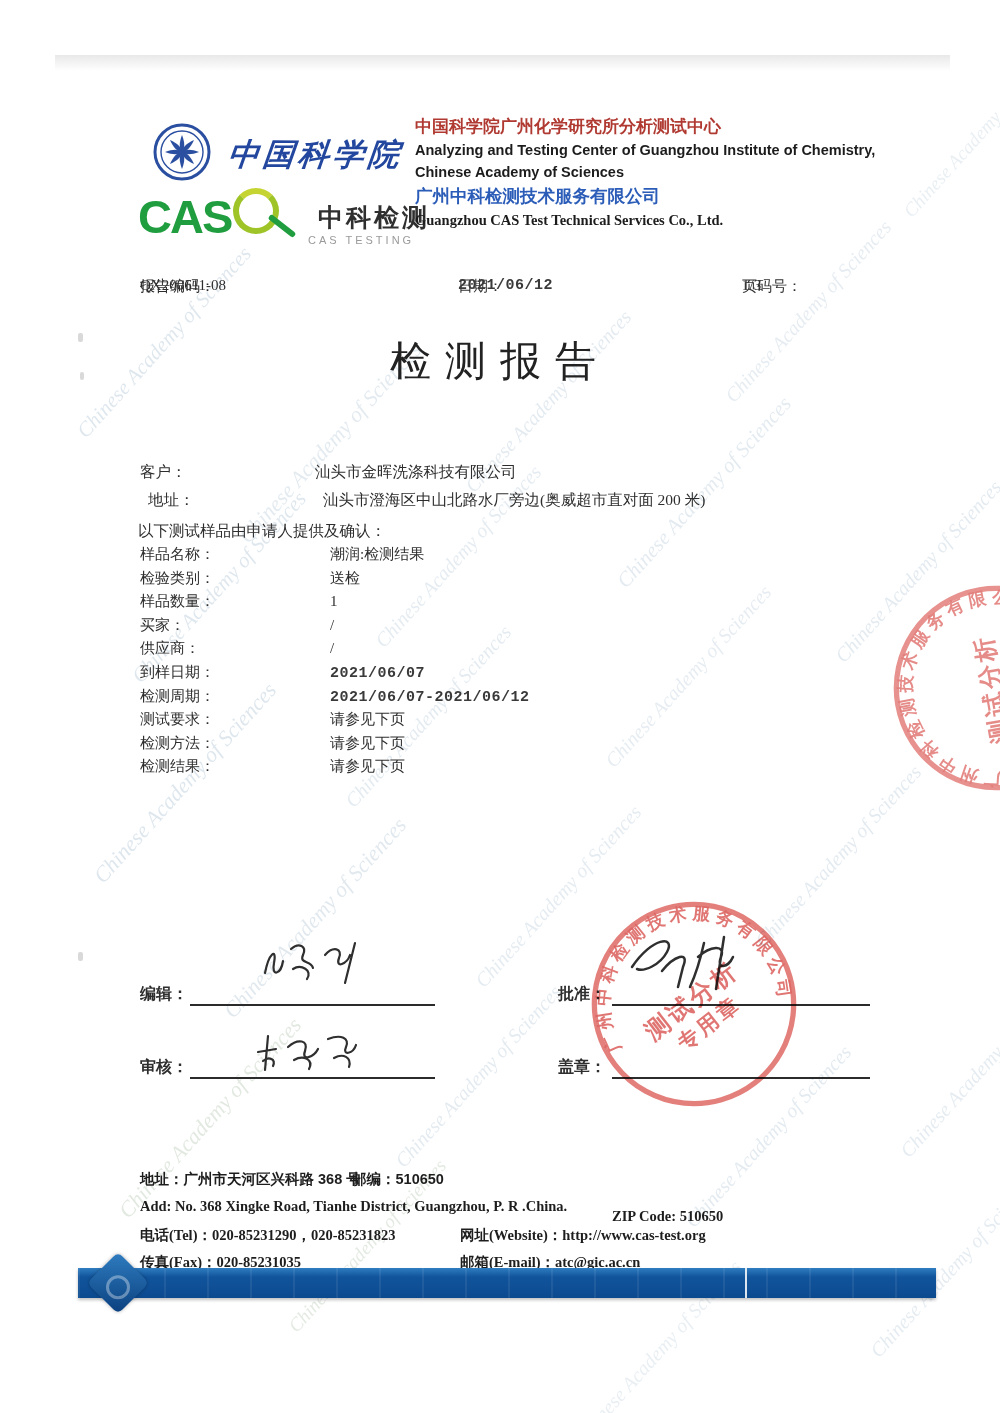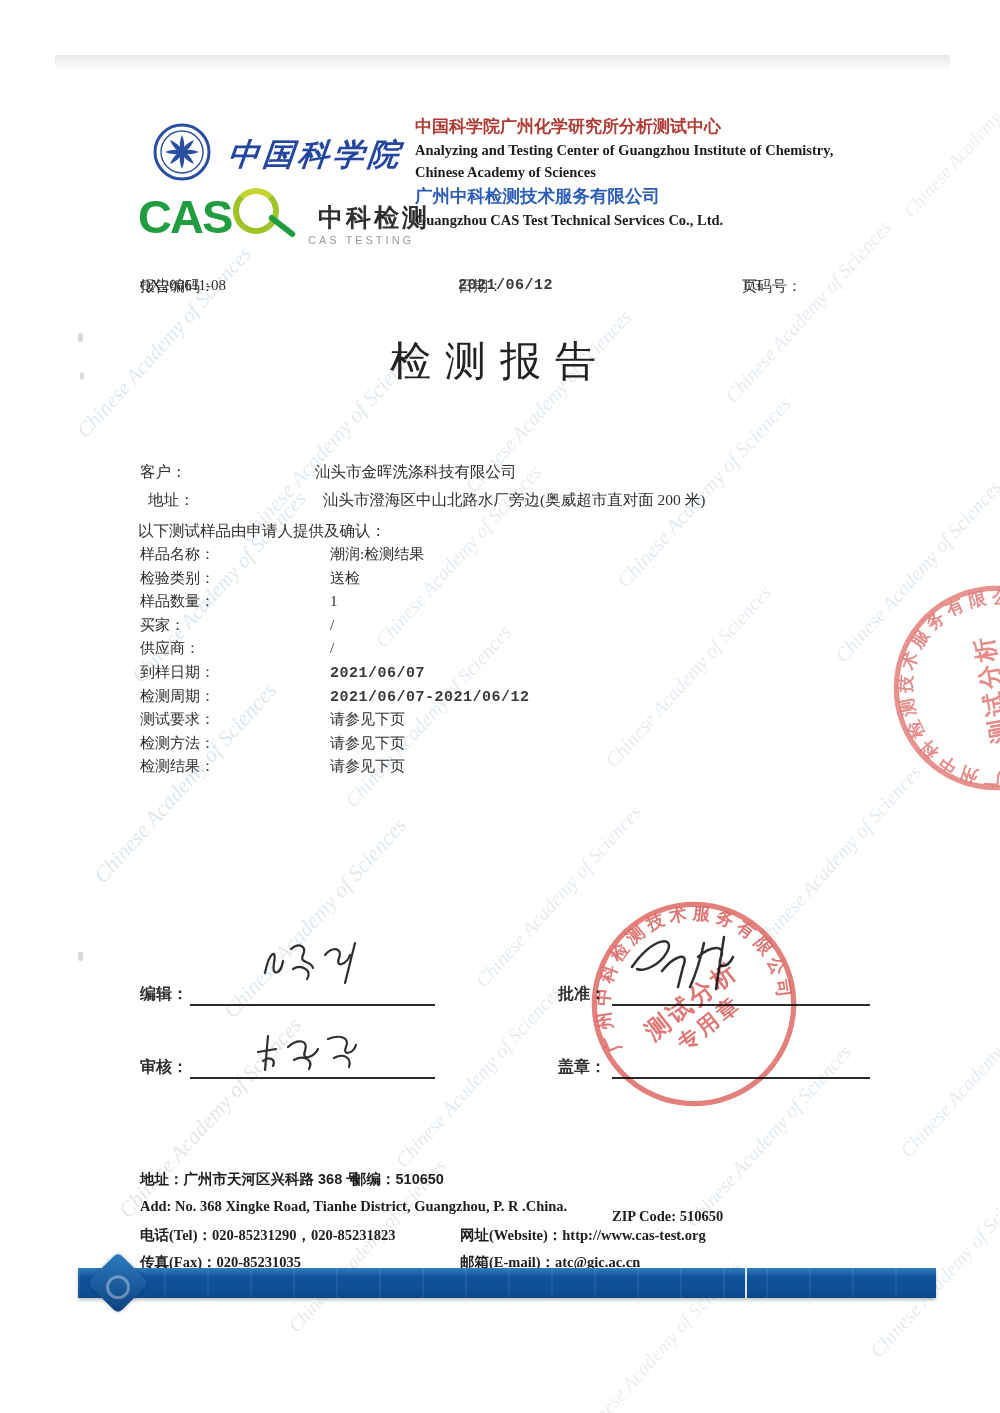--- a/index.html
+++ b/index.html
@@ -9,21 +9,21 @@
   .top-shade{position:absolute;left:55px;right:50px;top:55px;height:16px;
     background:linear-gradient(#e3e3e3,rgba(255,255,255,0));opacity:.8;}
   .edge-mark{position:absolute;background:#b9b9b9;opacity:.55;border-radius:2px;}
   
   .wm{position:absolute;white-space:nowrap;font-family:"Liberation Serif",serif;
       font-style:italic;color:#9db7cb;transform:rotate(-48deg);pointer-events:none;z-index:0;}
   .wm.g{color:#b7c9b3;}
   
   .hdr-right{position:absolute;left:415px;top:114px;z-index:1;}
   .org-cn{font-family:"Liberation Sans",sans-serif;font-weight:700;font-size:17px;color:#b03a32;line-height:25px;}
-  .org-en{font-family:Liberation Serif, serif;font-weight:700;font-size:14.5px;color:#1c1c1c;line-height:22px;}
+  .org-en{font-family:Liberation Sans, sans-serif;font-weight:700;font-size:14.5px;color:#1c1c1c;line-height:22px;}
   .co-cn{font-family:"Liberation Sans",sans-serif;font-weight:700;font-size:17.5px;color:#2a5cb8;line-height:26px;}
   .co-en{font-family:"Liberation Serif",serif;font-weight:700;font-size:14.5px;color:#1c1c1c;line-height:23px;}
   .emblem{position:absolute;left:152px;top:122px;z-index:1;}
   .emblem-name{position:absolute;left:228px;top:134px;z-index:1;font-family:"Liberation Serif",serif;
       font-style:italic;font-weight:700;font-size:31px;color:#23479e;letter-spacing:4px;transform:skewX(-6deg);}
   .caslogo{position:absolute;left:138px;top:193px;z-index:1;}
   .cas-word{font-family:"Liberation Sans",sans-serif;font-weight:800;font-size:47px;color:#1f9d3f;
       letter-spacing:-2px;line-height:47px;}
   .cas-ring{position:absolute;left:95px;top:-5px;width:34px;height:34px;border-radius:50%;
       border:6px solid #9ec428;border-top-color:#c6d431;}

